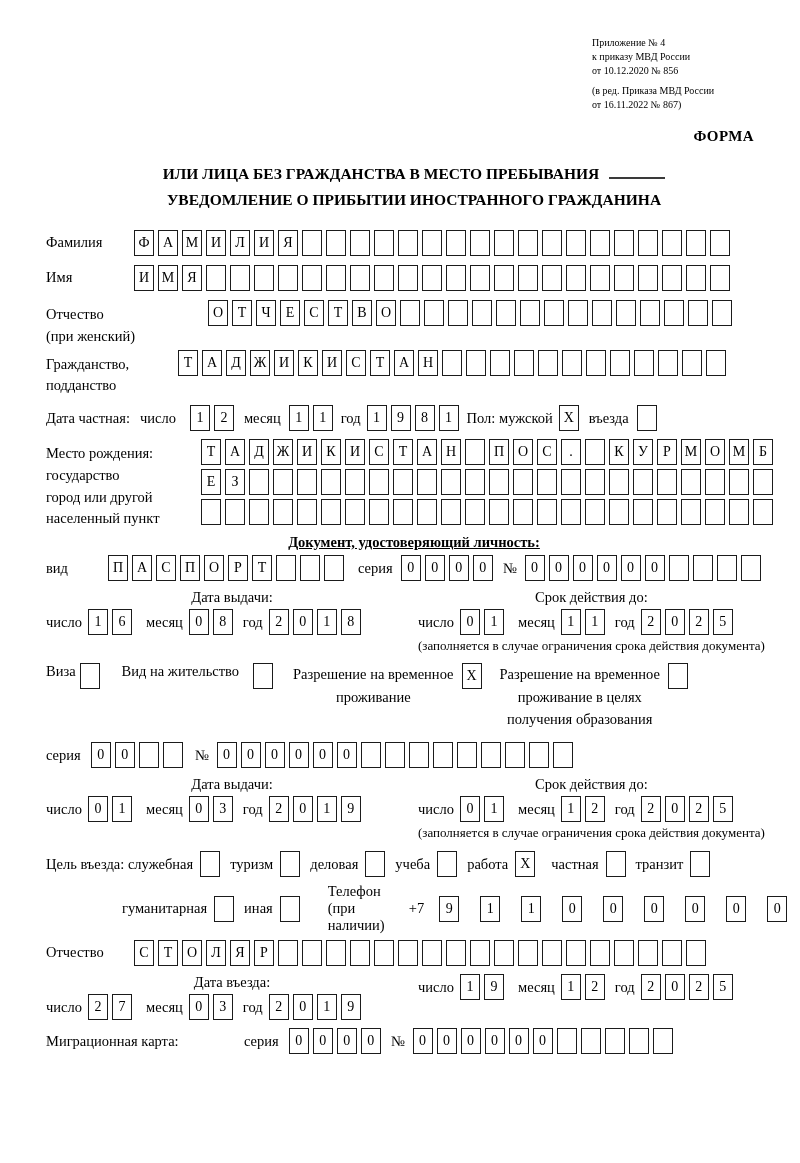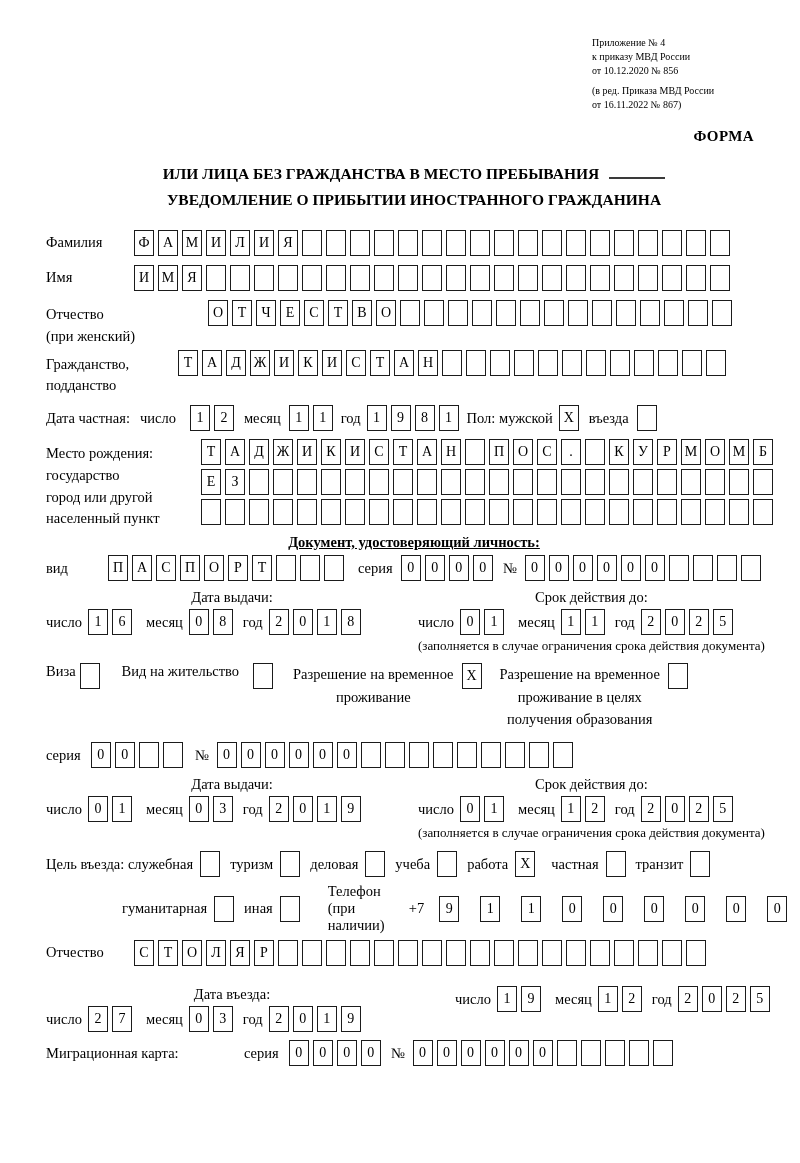--- a/index.html
+++ b/index.html
@@ -585,21 +585,21 @@
         <span class="cell"></span>
         <span class="cell"></span>
         <span class="cell"></span>
         <span class="cell"></span>
         <span class="cell"></span>
         <span class="cell"></span>
         <span class="cell"></span>
       </span>
   </div>
 
-  <div class="dategrid" style="margin-top:20px;gap:37px;">
+  <div class="dategrid" style="margin-top:8px;">
     <div class="datecol datecol-l">
       <div class="datehead" style="font-weight:normal;">Дата въезда:</div>
       <div class="dateline">
         <span class="lbl">число</span>
         <span class="cells">
             <span class="cell">2</span>
             <span class="cell">7</span>
           </span>
         <span class="lbl ml14">месяц</span>
         <span class="cells">

